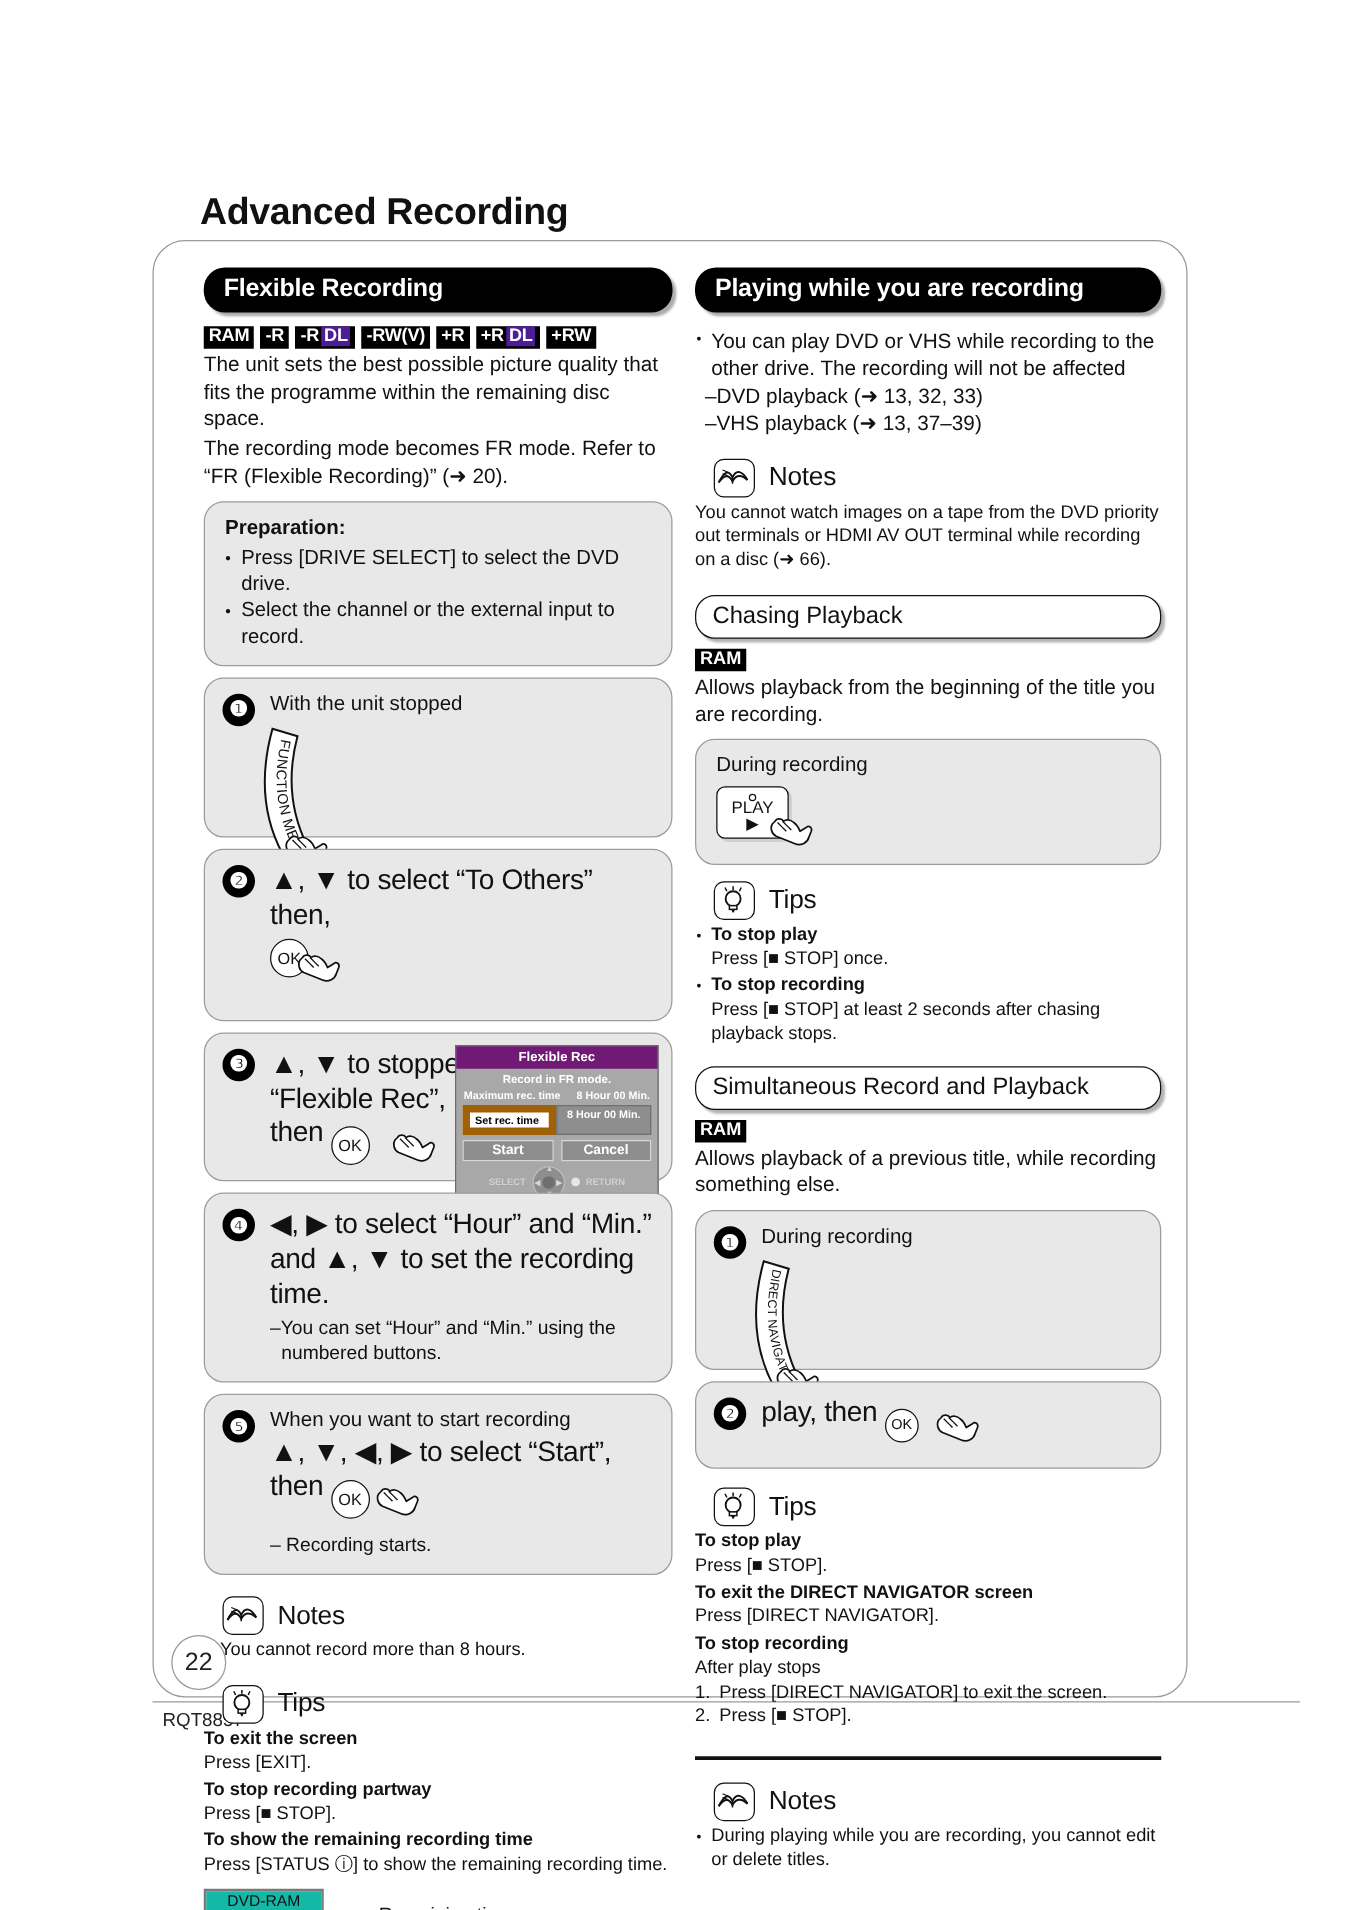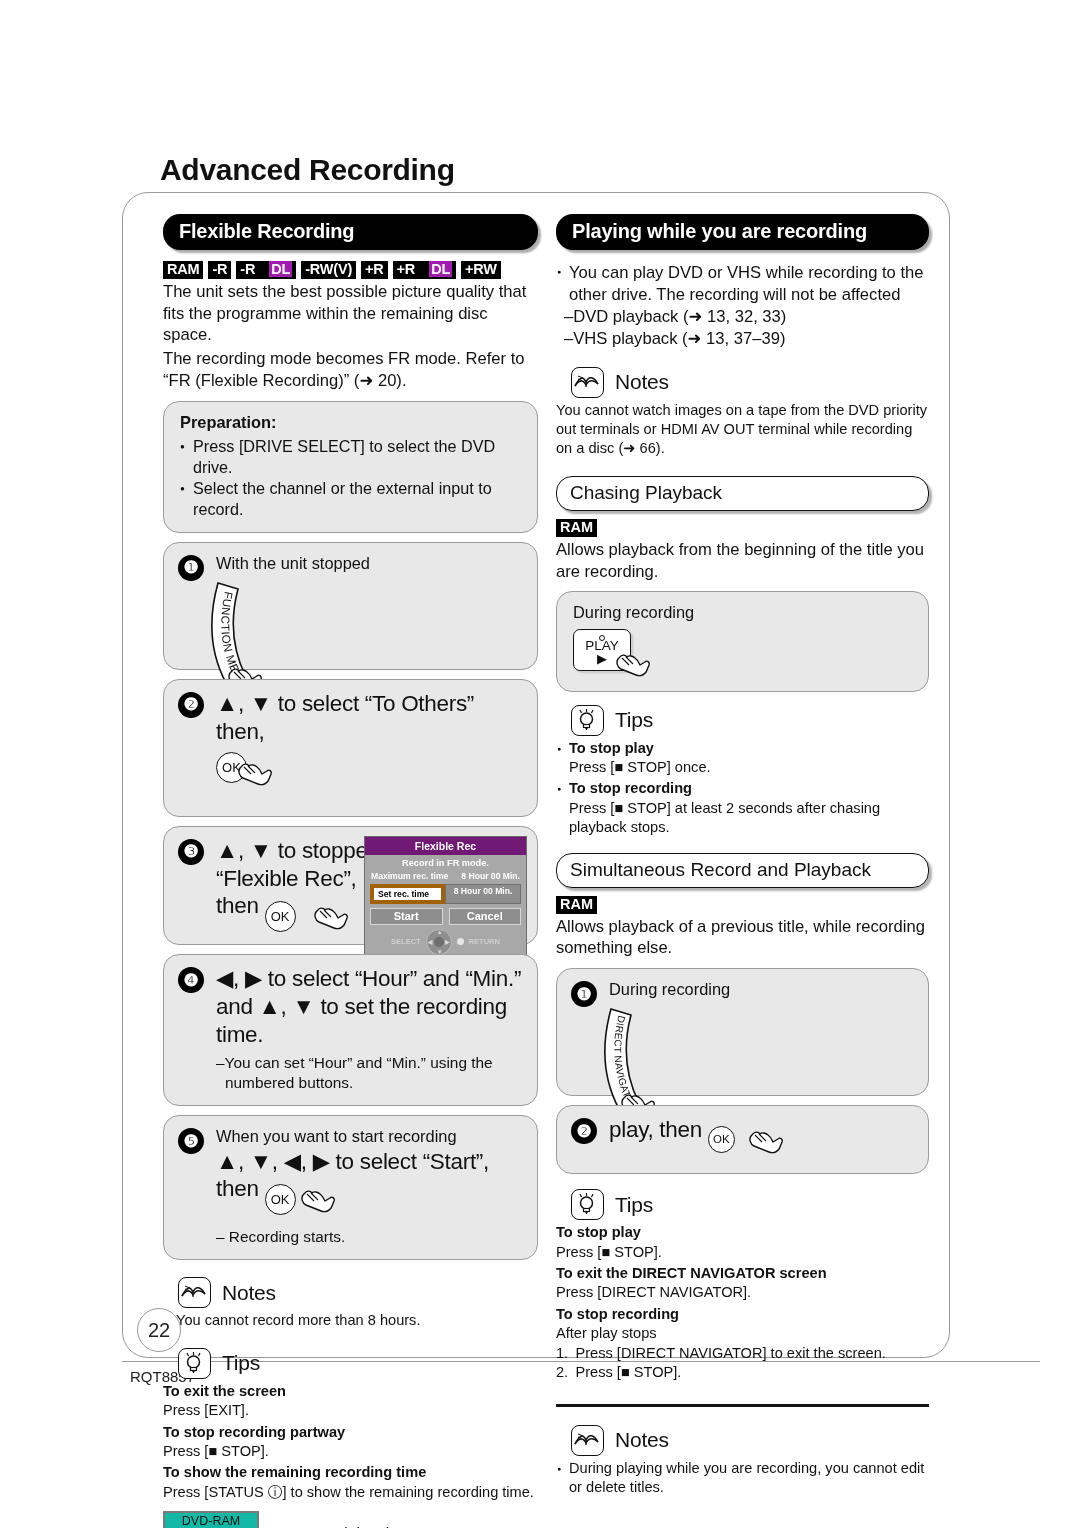--- a/index.html
+++ b/index.html
@@ -65,21 +65,21 @@
     background:#fff;
   }
 
   
   .badges { margin:11px 0 2px 0; display:flex; gap:5px; align-items:center; flex-wrap:nowrap; }
   .badge {
     background:#000; color:#fff; font-size:14.5px; font-weight:bold;
     padding:1px 4px 2px 4px; line-height:15px; display:inline-block;
     letter-spacing:-0.2px;
   }
-  .badge .dl { background:#a21caf; color:#fff; padding:0 2px; margin-left:14px; }
+  .badge .dl { background:#4c1d95; color:#fff; padding:0 2px; margin-left:2px; }
   .badge-inline {
     background:#000; color:#fff; font-size:14.5px; font-weight:bold;
     padding:1px 4px 2px 4px; line-height:15px; display:inline-block;
     margin:8px 0 0 0;
   }
 
   
   .body-text { font-size:16.6px; line-height:1.31; margin-top:2px; }
 
   
@@ -131,21 +131,21 @@
   
   .osd {
     position:absolute; right:10px; top:9px;
     width:163px; background:#a8a8a8; border:1.3px solid #6b6b6b;
     font-size:9px; color:#fff; padding-bottom:4px;
   }
   .osd-title { background:#701a75; color:#fff; text-align:center; font-weight:bold; font-size:10.5px; padding:3px 0; }
   .osd-sub { text-align:center; font-weight:bold; font-size:9.2px; padding:3px 0 2px 0; }
   .osd-row { display:flex; justify-content:space-between; padding:1px 6px; font-weight:bold; font-size:8.6px; }
   .osd-field { display:flex; margin:2px 5px 0 5px; }
-  .osd-field .k { background:#fff; color:#000; font-weight:bold; font-size:8.6px; padding:1px 4px; flex:1 1 auto; border:4px solid #a16207; }
+  .osd-field .k { background:#fff; color:#000; font-weight:bold; font-size:8.6px; padding:1px 4px; flex:1 1 auto; border:6px solid #a16207; }
   .osd-field .v { background:#8e8e8e; color:#fff; font-weight:bold; font-size:8.6px; padding:1px 4px; flex:0 0 76px; text-align:center; border:1px solid #6f6f6f;}
   .osd-btns { display:flex; gap:6px; margin:4px 5px 0 5px; }
   .osd-btns div { flex:1; background:#8e8e8e; border:1px solid #d7d7d7; text-align:center; font-weight:bold; font-size:11px; color:#fff; padding:1px 0 2px 0;}
   .osd-foot { display:flex; align-items:center; justify-content:center; gap:5px; margin-top:4px; color:#d0d0d0; font-size:7.5px; font-weight:bold;}
   .dpad { width:26px;height:26px;border-radius:50%;background:#8e8e8e;border:1px solid #bdbdbd; position:relative;}
   .dpad::after{content:"";position:absolute;left:7px;top:7px;width:10px;height:10px;border-radius:50%;background:#6f6f6f;}
   .dpad i{position:absolute;font-style:normal;font-size:6px;color:#d8d8d8;}
   .dpad i.u{left:10px;top:-1px;} .dpad i.d{left:10px;bottom:-1px;}
   .dpad i.l{left:1px;top:8px;} .dpad i.r{right:1px;top:8px;}
   .retdot{width:7px;height:7px;border-radius:50%;background:#e6e6e6;display:inline-block;}

